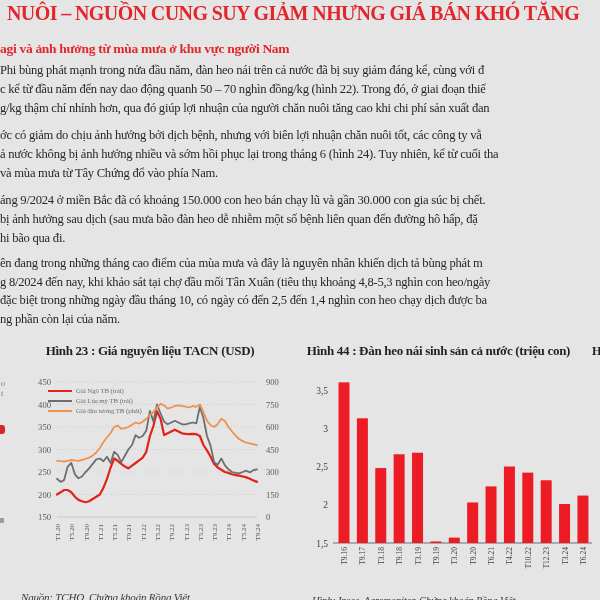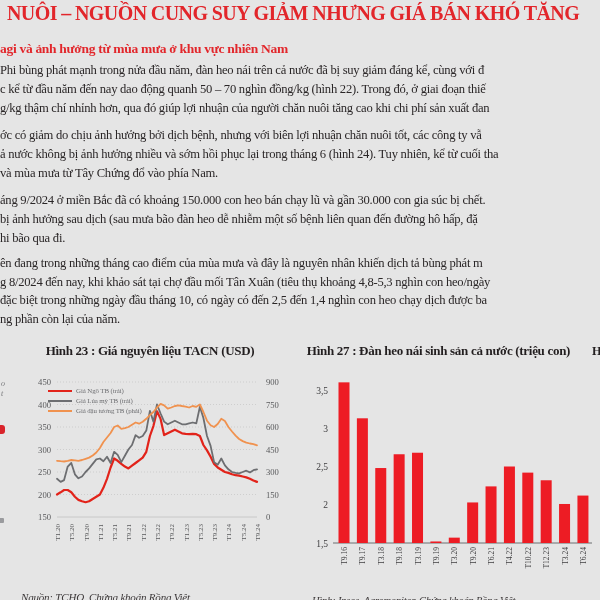--- a/index.html
+++ b/index.html
@@ -40,21 +40,21 @@
   .edge-frag-red{left:-3px;top:425px;width:8px;height:9px;background:#d9242b;border-radius:3px;}
   .edge-frag-dark{left:-2px;top:518px;width:6px;height:5px;background:#9a9b9e;border-radius:1px;}
   svg{position:absolute;overflow:visible;}
 </style>
 </head>
 <body>
 
 <div class="canvas">
 
   <div class="abs page-title">NUÔI – NGUỒN CUNG SUY GIẢM NHƯNG GIÁ BÁN KHÓ TĂNG</div>
-  <div class="abs page-subtitle">agi và ảnh hưởng từ mùa mưa ở khu vực nhiên Nam</div>
+  <div class="abs page-subtitle">agi và ảnh hưởng từ mùa mưa ở khu vực người Nam</div>
 
   <div>
     <div class="abs tline" style="top:63px">Phi bùng phát mạnh trong nửa đầu năm, đàn heo nái trên cả nước đã bị suy giảm đáng kể, cùng với đ</div>
     <div class="abs tline" style="top:82px">c kể từ đầu năm đến nay dao động quanh 50 – 70 nghìn đồng/kg (hình 22). Trong đó, ở giai đoạn thiế</div>
     <div class="abs tline" style="top:101px">g/kg thậm chí nhỉnh hơn, qua đó giúp lợi nhuận của người chăn nuôi tăng cao khi chi phí sản xuất đan</div>
 
     <div class="abs tline" style="top:128px">ớc có giảm do chịu ảnh hưởng bởi dịch bệnh, nhưng với biên lợi nhuận chăn nuôi tốt, các công ty vẫ</div>
     <div class="abs tline" style="top:147px">ả nước không bị ảnh hưởng nhiều và sớm hồi phục lại trong tháng 6 (hình 24). Tuy nhiên, kể từ cuối tha</div>
     <div class="abs tline" style="top:166px">và mùa mưa từ Tây Chứng đổ vào phía Nam.</div>
 
@@ -119,21 +119,21 @@
       <text x="217.14285714285714" y="158" text-anchor="end" font-size="7" fill="#58595b" transform="rotate(-90 217.14285714285714 158)">T9.23</text>
       <text x="231.42857142857142" y="158" text-anchor="end" font-size="7" fill="#58595b" transform="rotate(-90 231.42857142857142 158)">T1.24</text>
       <text x="245.71428571428572" y="158" text-anchor="end" font-size="7" fill="#58595b" transform="rotate(-90 245.71428571428572 158)">T5.24</text>
       <text x="260" y="158" text-anchor="end" font-size="7" fill="#58595b" transform="rotate(-90 260 158)">T9.24</text>
       <polyline points="57.0,128.5 60.6,126.3 64.1,124.0 67.7,124.0 71.3,126.3 74.9,130.8 78.4,133.9 82.0,135.3 85.6,136.2 89.1,135.3 92.7,133.0 96.3,130.8 99.9,128.5 103.4,121.8 107.0,112.8 110.6,101.5 114.1,92.5 117.7,94.8 121.3,97.9 124.9,100.6 128.4,102.4 132.0,99.7 135.6,97.0 139.1,94.3 142.7,91.6 146.3,85.8 149.9,70.0 153.4,60.1 157.0,45.3 160.6,52.9 164.1,69.1 167.7,67.3 171.3,65.5 174.9,63.7 178.4,65.5 182.0,67.3 185.6,67.8 189.1,68.2 192.7,67.8 196.3,68.2 199.9,70.0 203.4,79.0 207.0,84.4 210.6,90.7 214.1,97.9 217.7,101.5 221.3,103.8 224.9,106.0 228.4,106.9 232.0,108.3 235.6,109.2 239.1,109.6 242.7,110.5 246.3,111.4 249.9,112.8 253.4,114.5 257.0,115.9" fill="none" stroke="#e2231a" stroke-width="2.2" stroke-linejoin="round" stroke-linecap="round"></polyline>
       <polyline points="57.0,112.8 60.6,115.9 64.1,114.1 67.7,100.6 71.3,97.0 74.9,108.3 78.4,112.3 82.0,110.5 85.6,106.0 89.1,102.4 92.7,97.9 96.3,93.4 99.9,92.5 103.4,95.2 107.0,90.7 110.6,97.0 114.1,85.8 117.7,88.9 121.3,96.1 124.9,89.8 128.4,83.5 132.0,79.0 135.6,69.1 139.1,71.8 142.7,70.0 146.3,64.6 149.9,44.8 153.4,55.6 157.0,38.5 160.6,47.5 164.1,55.6 167.7,58.3 171.3,56.5 174.9,54.7 178.4,56.5 182.0,58.3 185.6,58.3 189.1,57.4 192.7,56.5 196.3,57.4 199.9,40.8 203.4,52.0 207.0,70.0 210.6,79.9 214.1,96.1 217.7,98.8 221.3,92.5 224.9,99.3 228.4,103.3 232.0,106.0 235.6,106.9 239.1,107.3 242.7,106.0 246.3,104.7 249.9,106.4 253.4,104.2 257.0,103.3" fill="none" stroke="#6d6e71" stroke-width="1.8" stroke-linejoin="round" stroke-linecap="round"></polyline>
       <polyline points="57.0,94.8 60.6,95.2 64.1,95.5 67.7,94.8 71.3,94.0 74.9,94.3 78.4,94.8 82.0,94.0 85.6,92.8 89.1,91.6 92.7,89.5 96.3,86.5 99.9,82.0 103.4,76.0 107.0,71.5 110.6,67.0 114.1,61.0 117.7,59.5 121.3,62.8 124.9,62.2 128.4,61.0 132.0,58.8 135.6,56.5 139.1,57.7 142.7,55.8 146.3,52.8 149.9,49.0 153.4,46.0 157.0,41.5 160.6,37.8 164.1,39.3 167.7,42.7 171.3,41.5 174.9,40.0 178.4,39.3 182.0,40.0 185.6,40.6 189.1,41.5 192.7,40.0 196.3,40.8 199.9,38.5 203.4,46.0 207.0,54.7 210.6,59.2 214.1,61.0 217.7,58.0 221.3,52.8 224.9,55.0 228.4,61.0 232.0,65.5 235.6,69.7 239.1,73.0 242.7,75.1 246.3,76.6 249.9,77.5 253.4,78.1 257.0,79.3" fill="none" stroke="#f0924f" stroke-width="1.8" stroke-linejoin="round" stroke-linecap="round"></polyline>
     </svg>
   <div class="abs source source-23">Nguồn: TCHQ, Chứng khoán Rồng Việt</div>
 
-  <div class="abs fig-title" style="left:285px;width:307px;">Hình 27 : Đàn heo nái sinh sản cả nước (triệu con)</div>
+  <div class="abs fig-title" style="left:285px;width:307px;">Hình 44 : Đàn heo nái sinh sản cả nước (triệu con)</div>
   <div class="abs fig-title-frag">H</div>
   <svg id="chart24" style="left:300px;top:366px" width="300" height="234" viewBox="0 0 300 234">
       <text x="28" y="27.5" text-anchor="end" font-size="9.5" fill="#414042">3,5</text>
       <text x="28" y="65.75" text-anchor="end" font-size="9.5" fill="#414042">3</text>
       <text x="28" y="104" text-anchor="end" font-size="9.5" fill="#414042">2,5</text>
       <text x="28" y="142.25" text-anchor="end" font-size="9.5" fill="#414042">2</text>
       <text x="28" y="180.5" text-anchor="end" font-size="9.5" fill="#414042">1,5</text>
       <line x1="33" y1="177" x2="292" y2="177" stroke="#6d6e71" stroke-width="1"></line>
       <rect x="38.5" y="16.349999999999994" width="11" height="160.65" fill="#ed1c24"></rect>
       <text x="47" y="181" text-anchor="end" font-size="7.5" fill="#414042" transform="rotate(-90 47 181)">T9.16</text>

